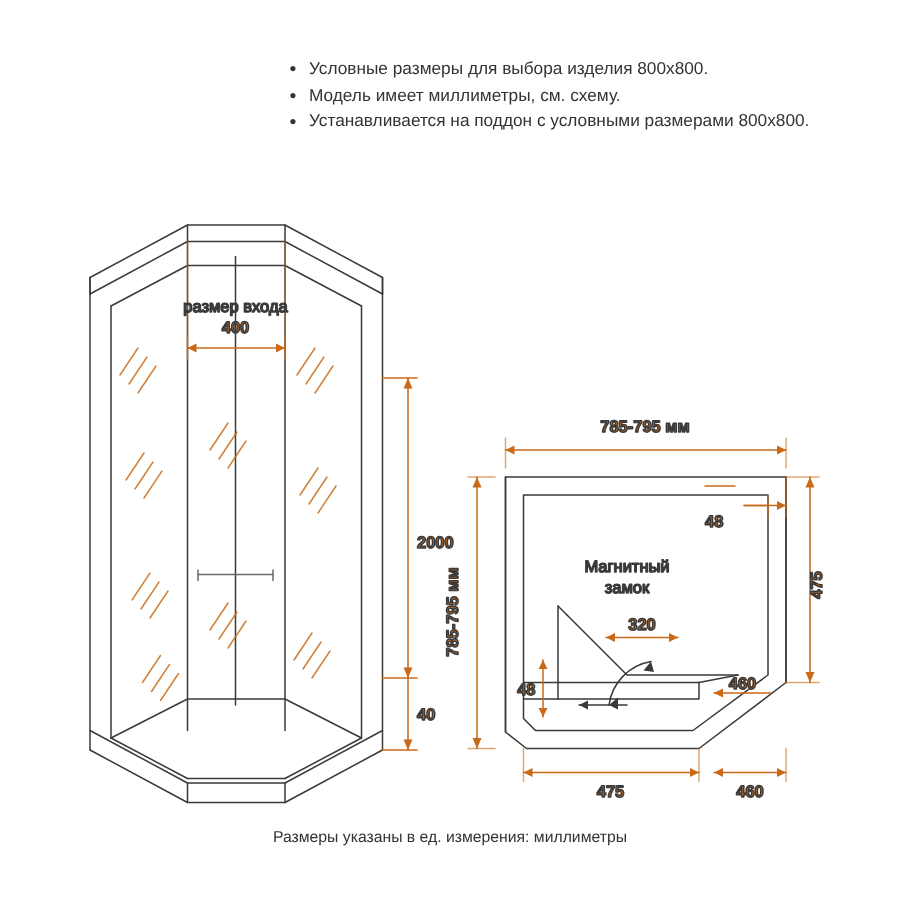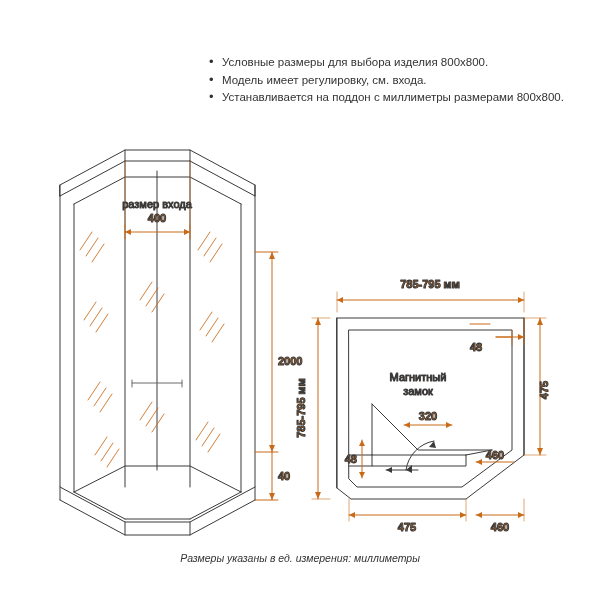--- a/index.html
+++ b/index.html
@@ -28,21 +28,21 @@
     width: 392px;
   }
   .notes-title {
     font-size: 11.5px;
     font-weight: bold;
     color: #c96a18;
     letter-spacing: .2px;
     margin: 0 0 5px 0;
   }
   .notes ul {
-    margin: 16px;
+    margin: 0;
     padding-left: 18px;
     list-style: none;
   }
   .notes li {
     position: relative;
     font-size: 11.5px;
     line-height: 16.5px;
     color: #333333;
     margin-bottom: 1px;
   }
@@ -57,21 +57,20 @@
 
   
   .footer {
     position: absolute;
     left: 0;
     right: 0;
     top: 552px;
     text-align: center;
     font-size: 10.5px;
     color: #333333;
-    font-style: italic;
   }
 
   
   svg.diagram {
     position: absolute;
     left: 0;
     top: 0;
     width: 600px;
     height: 600px;
   }
@@ -85,22 +84,22 @@
   }
 </style>
 </head>
 <body>
 
 <div class="page">
 
   <div class="notes">
     <ul>
       <li>Условные размеры для выбора изделия 800х800.</li>
-      <li>Модель имеет регулировку, см. входа.</li>
-      <li>Устанавливается на поддон с миллиметры размерами 800х800.</li>
+      <li>Модель имеет миллиметры, см. схему.</li>
+      <li>Устанавливается на поддон с условными размерами 800х800.</li>
     </ul>
   </div>
 
   <svg class="diagram" viewBox="0 0 600 600">
     <g fill="none" stroke="#3a3a3a" stroke-width="1" stroke-linejoin="round" stroke-linecap="round">
 
       <g>
 
         <path d="M60,185 L125,150 L190,150 L255,185 L255,196 L190,161 L125,161 L60,196 Z" stroke="#3a3a3a"></path>
         <path d="M60,185 L60,196"></path>

